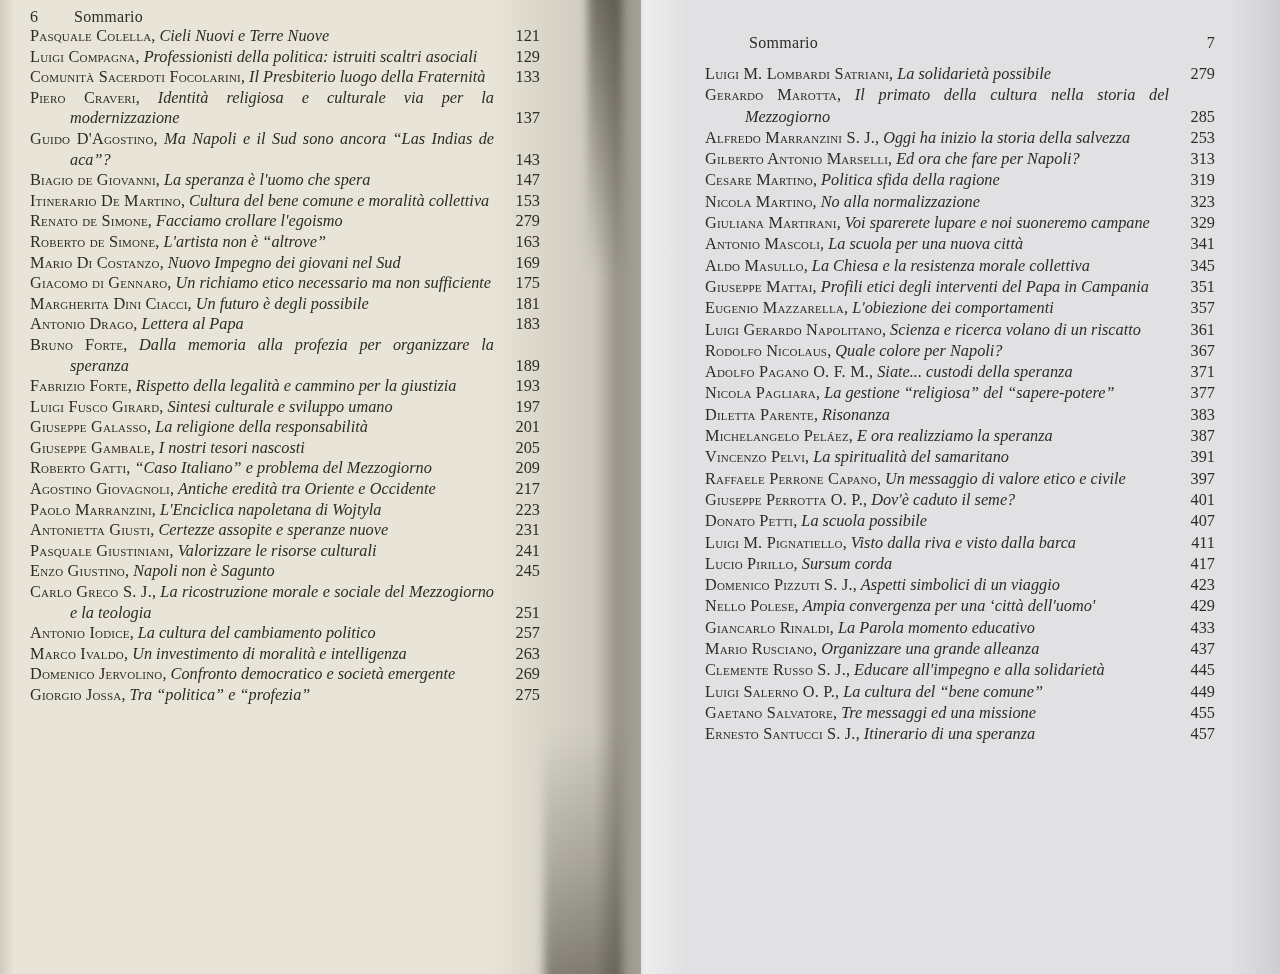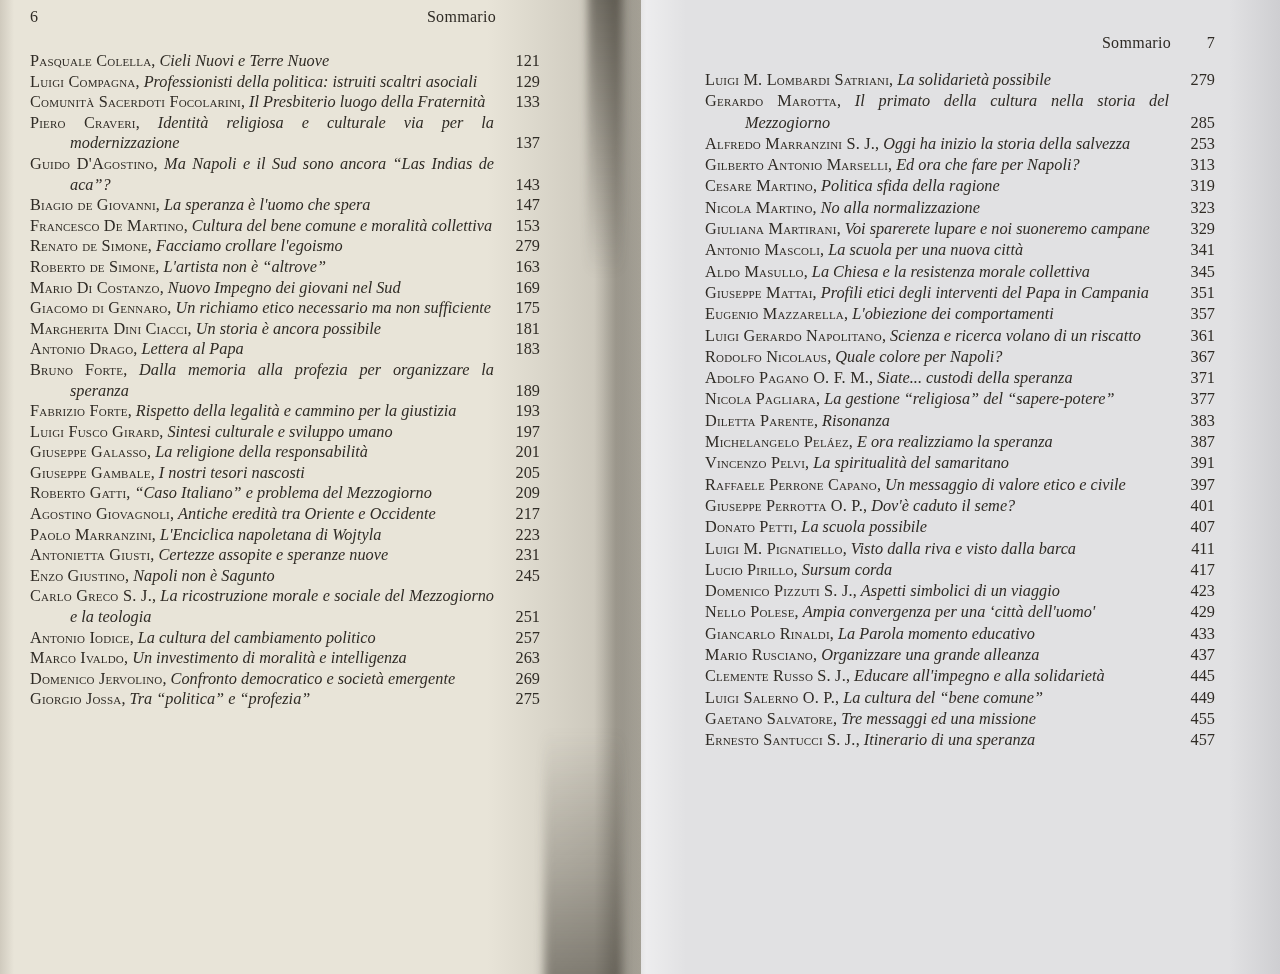--- a/index.html
+++ b/index.html
@@ -39,24 +39,24 @@
     position:absolute;left:544px;bottom:-26px;width:78px;height:270px;
     background:linear-gradient(0deg, rgba(58,54,46,0.60) 0%, rgba(58,54,46,0.28) 48%, rgba(58,54,46,0) 100%);
     filter:blur(5px);pointer-events:none;
   }
   .content{position:absolute;}
   .content-left{left:30px;top:8px;width:510px;}
   .content-right{left:705px;top:34px;width:510px;}
   .header{display:flex;align-items:baseline;font-size:16px;letter-spacing:0.3px;}
   .header .pg-num{width:44px;}
   .header .pg-num.right{text-align:right;}
-  .header .hdr-title{flex:1;text-align:right;}
-  .entries{margin-top:25px;font-size:16.3px;}
+  .header .hdr-title{flex:1;text-align:left;}
+  .entries{font-size:16.3px;}
   .entries-left{line-height:20.6px;}
-  .entries-right{margin-top:17px;line-height:21.3px;}
+  .entries-right{margin-top:11px;line-height:21.3px;}
   .entry{
     position:relative;
     padding:0 46px 0 40px;
     text-indent:-40px;
     text-align:justify;
   }
   .author{font-variant:small-caps;letter-spacing:0.2px;}
   .title{font-style:italic;}
   .pagenum{
     position:absolute;right:0;bottom:0;
@@ -85,31 +85,31 @@
         <div class="entry"><span class="author">Luigi Compagna</span><span class="sep">, </span><span class="title">Professionisti della politica: istruiti scaltri asociali</span><span class="pagenum">129</span></div>
 
         <div class="entry"><span class="author">Comunità Sacerdoti Focolarini</span><span class="sep">, </span><span class="title">Il Presbiterio luogo della Fraternità</span><span class="pagenum">133</span></div>
 
         <div class="entry"><span class="author">Piero Craveri</span><span class="sep">, </span><span class="title">Identità religiosa e culturale via per la modernizzazione</span><span class="pagenum">137</span></div>
 
         <div class="entry"><span class="author">Guido D'Agostino</span><span class="sep">, </span><span class="title">Ma Napoli e il Sud sono ancora “Las Indias de aca”?</span><span class="pagenum">143</span></div>
 
         <div class="entry"><span class="author">Biagio de Giovanni</span><span class="sep">, </span><span class="title">La speranza è l'uomo che spera</span><span class="pagenum">147</span></div>
 
-        <div class="entry"><span class="author">Francesco De Martino</span><span class="sep">, </span><span class="title">Cultura del bene comune e moralità collettiva</span><span class="pagenum">153</span></div>
+        <div class="entry"><span class="author">Itinerario De Martino</span><span class="sep">, </span><span class="title">Cultura del bene comune e moralità collettiva</span><span class="pagenum">153</span></div>
 
         <div class="entry"><span class="author">Renato de Simone</span><span class="sep">, </span><span class="title">Facciamo crollare l'egoismo</span><span class="pagenum">279</span></div>
 
         <div class="entry"><span class="author">Roberto de Simone</span><span class="sep">, </span><span class="title">L'artista non è “altrove”</span><span class="pagenum">163</span></div>
 
         <div class="entry"><span class="author">Mario Di Costanzo</span><span class="sep">, </span><span class="title">Nuovo Impegno dei giovani nel Sud</span><span class="pagenum">169</span></div>
 
         <div class="entry"><span class="author">Giacomo di Gennaro</span><span class="sep">, </span><span class="title">Un richiamo etico necessario ma non sufficiente</span><span class="pagenum">175</span></div>
 
-        <div class="entry"><span class="author">Margherita Dini Ciacci</span><span class="sep">, </span><span class="title">Un storia è ancora possibile</span><span class="pagenum">181</span></div>
+        <div class="entry"><span class="author">Margherita Dini Ciacci</span><span class="sep">, </span><span class="title">Un futuro è degli possibile</span><span class="pagenum">181</span></div>
 
         <div class="entry"><span class="author">Antonio Drago</span><span class="sep">, </span><span class="title">Lettera al Papa</span><span class="pagenum">183</span></div>
 
         <div class="entry"><span class="author">Bruno Forte</span><span class="sep">, </span><span class="title">Dalla memoria alla profezia per organizzare la speranza</span><span class="pagenum">189</span></div>
 
         <div class="entry"><span class="author">Fabrizio Forte</span><span class="sep">, </span><span class="title">Rispetto della legalità e cammino per la giustizia</span><span class="pagenum">193</span></div>
 
         <div class="entry"><span class="author">Luigi Fusco Girard</span><span class="sep">, </span><span class="title">Sintesi culturale e sviluppo umano</span><span class="pagenum">197</span></div>
 
         <div class="entry"><span class="author">Giuseppe Galasso</span><span class="sep">, </span><span class="title">La religione della responsabilità</span><span class="pagenum">201</span></div>
@@ -117,20 +117,21 @@
         <div class="entry"><span class="author">Giuseppe Gambale</span><span class="sep">, </span><span class="title">I nostri tesori nascosti</span><span class="pagenum">205</span></div>
 
         <div class="entry"><span class="author">Roberto Gatti</span><span class="sep">, </span><span class="title">“Caso Italiano” e problema del Mezzogiorno</span><span class="pagenum">209</span></div>
 
         <div class="entry"><span class="author">Agostino Giovagnoli</span><span class="sep">, </span><span class="title">Antiche eredità tra Oriente e Occidente</span><span class="pagenum">217</span></div>
 
         <div class="entry"><span class="author">Paolo Marranzini</span><span class="sep">, </span><span class="title">L'Enciclica napoletana di Wojtyla</span><span class="pagenum">223</span></div>
 
         <div class="entry"><span class="author">Antonietta Giusti</span><span class="sep">, </span><span class="title">Certezze assopite e speranze nuove</span><span class="pagenum">231</span></div>
 
+        <div class="entry"><span class="author">Pasquale Giustiniani</span><span class="sep">, </span><span class="title">Valorizzare le risorse culturali</span><span class="pagenum">241</span></div>
 
         <div class="entry"><span class="author">Enzo Giustino</span><span class="sep">, </span><span class="title">Napoli non è Sagunto</span><span class="pagenum">245</span></div>
 
         <div class="entry"><span class="author">Carlo Greco S. J.</span><span class="sep">, </span><span class="title">La ricostruzione morale e sociale del Mezzogiorno e la teologia</span><span class="pagenum">251</span></div>
 
         <div class="entry"><span class="author">Antonio Iodice</span><span class="sep">, </span><span class="title">La cultura del cambiamento politico</span><span class="pagenum">257</span></div>
 
         <div class="entry"><span class="author">Marco Ivaldo</span><span class="sep">, </span><span class="title">Un investimento di moralità e intelligenza</span><span class="pagenum">263</span></div>
 
         <div class="entry"><span class="author">Domenico Jervolino</span><span class="sep">, </span><span class="title">Confronto democratico e società emergente</span><span class="pagenum">269</span></div>

